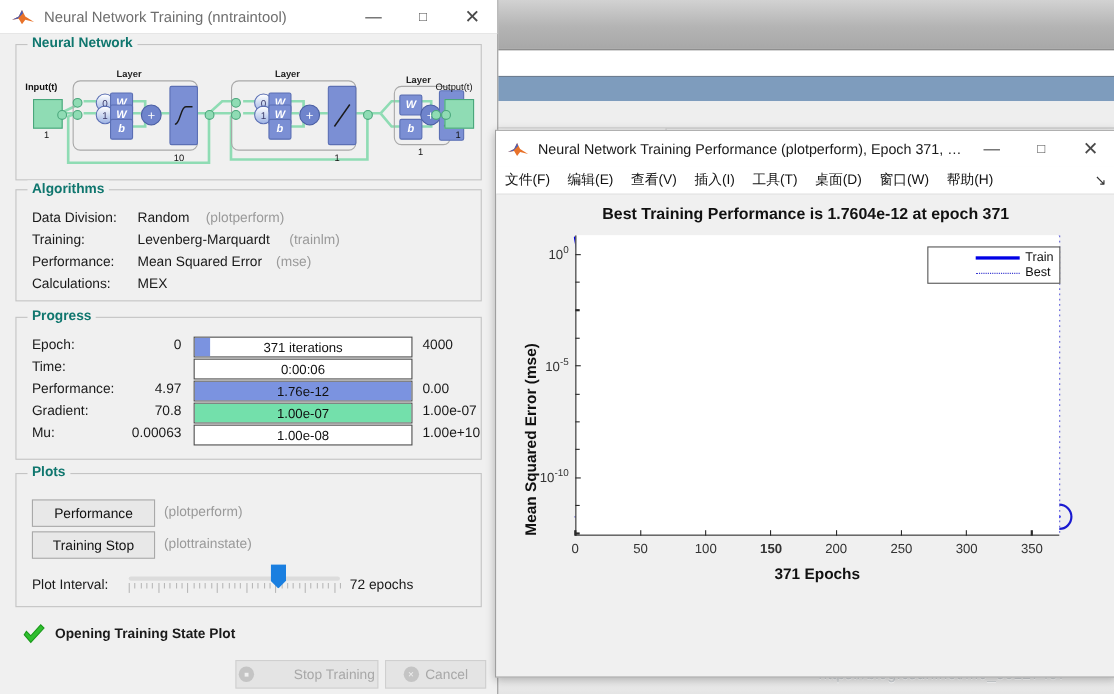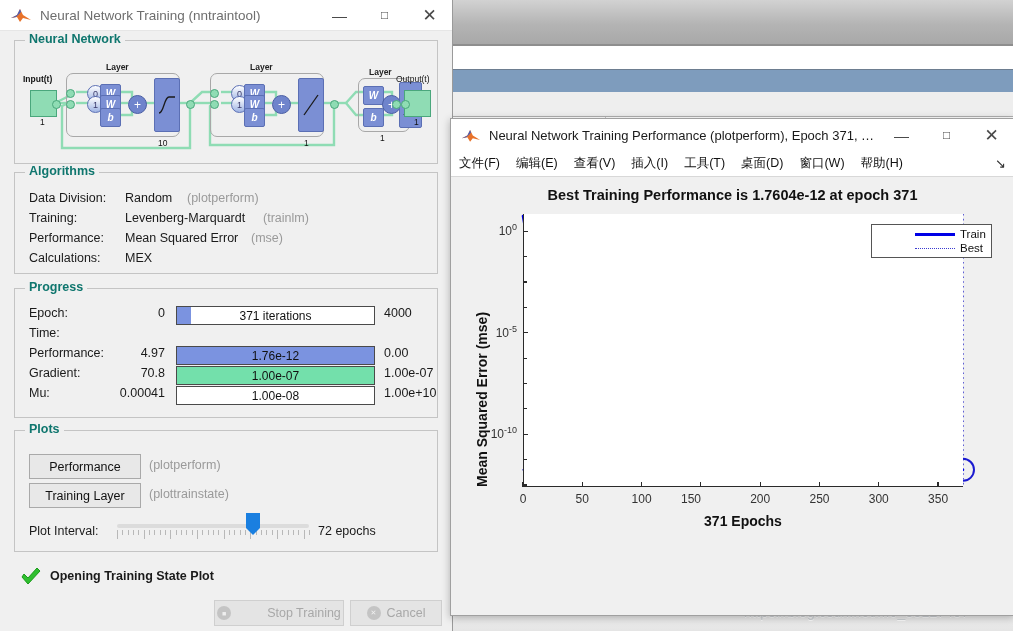--- a/index.html
+++ b/index.html
@@ -304,20 +304,24 @@
       <span class="pbar">
         <span class="pfill" style="width: 7%; background: rgb(123, 147, 224);"></span>
         <span class="ptxt">371 iterations</span>
       </span>
       <span class="pright">4000</span>
     </div>
 
     <div class="prow" style="top:37px;">
       <span class="plabel">Time:</span>
       <span class="pleft"></span>
+      <span class="pbar">
+        <span class="pfill" style="width: 0%; background: rgb(123, 147, 224);"></span>
+        <span class="ptxt">0:00:06</span>
+      </span>
       <span class="pright"></span>
     </div>
 
     <div class="prow" style="top:57px;">
       <span class="plabel">Performance:</span>
       <span class="pleft">4.97</span>
       <span class="pbar">
         <span class="pfill" style="width: 100%; background: rgb(123, 147, 224);"></span>
         <span class="ptxt">1.76e-12</span>
       </span>
@@ -329,34 +333,34 @@
       <span class="pleft">70.8</span>
       <span class="pbar">
         <span class="pfill" style="width: 100%; background: rgb(115, 224, 171);"></span>
         <span class="ptxt">1.00e-07</span>
       </span>
       <span class="pright">1.00e-07</span>
     </div>
 
     <div class="prow" style="top:97px;">
       <span class="plabel">Mu:</span>
-      <span class="pleft">0.00041</span>
+      <span class="pleft">0.00063</span>
       <span class="pbar">
         <span class="pfill" style="width: 0%; background: rgb(123, 147, 224);"></span>
         <span class="ptxt">1.00e-08</span>
       </span>
       <span class="pright">1.00e+10</span>
     </div>
   </div>
 
   <div class="grp" id="plots">
     <span class="lbl">Plots</span>
     <span class="pbtn" style="left:14px;top:23px;width:110px;">Performance</span>
     <span class="pnote" style="left:134px;top:27px;">(plotperform)</span>
-    <span class="pbtn" style="left:14px;top:52px;width:110px;">Training Layer</span>
+    <span class="pbtn" style="left:14px;top:52px;width:110px;">Training Stop</span>
     <span class="pnote" style="left:134px;top:56px;">(plottrainstate)</span>
     <span class="pnote" style="left:14px;top:93px;color:#1a1a1a;">Plot Interval:</span>
     <span class="pnote" style="left:303px;top:93px;color:#1a1a1a;">72 epochs</span>
   </div>
   <div id="sliderTrack"></div>
   <div id="ticks">
       <span class="tk" style="left: 0px; height: 9px;"></span>
       <span class="tk" style="left: 5.33333px; height: 5px;"></span>
       <span class="tk" style="left: 10.6667px; height: 5px;"></span>
       <span class="tk" style="left: 16px; height: 5px;"></span>
@@ -470,31 +474,31 @@
         <div class="ytickmark" style="left: 71px; top: 231.255px; width: 3.5px;"></div>
         <div class="ytickmark" style="left: 71px; top: 281.999px; width: 3.5px;"></div>
         <div class="ytickmark" style="left: 71px; top: 307.37px; width: 3.5px;"></div>
         <div class="xtickmark" style="left: 70.4px; top: 305px;"></div>
         <div class="xtick" style="left: 51px; top: 315px;">0</div>
         <div class="xtickmark" style="left: 129.699px; top: 305px;"></div>
         <div class="xtick" style="left: 110.299px; top: 315px;">50</div>
         <div class="xtickmark" style="left: 188.998px; top: 305px;"></div>
         <div class="xtick" style="left: 169.598px; top: 315px;">100</div>
         <div class="xtickmark" style="left: 248.298px; top: 305px;"></div>
-        <div class="xtick" style="left: 219px; top: 315px;">150</div>
+        <div class="xtick" style="left: 229px; top: 315px; font-weight: bold;">150</div>
         <div class="xtickmark" style="left: 307.597px; top: 305px;"></div>
         <div class="xtick" style="left: 288.197px; top: 315px;">200</div>
         <div class="xtickmark" style="left: 366.896px; top: 305px;"></div>
         <div class="xtick" style="left: 347.496px; top: 315px;">250</div>
         <div class="xtickmark" style="left: 426.195px; top: 305px;"></div>
         <div class="xtick" style="left: 406.795px; top: 315px;">300</div>
         <div class="xtickmark" style="left: 485.494px; top: 305px;"></div>
         <div class="xtick" style="left: 466.094px; top: 315px;">350</div>
       </div>
-    <div id="legend" style="left: 419px; top: 47px; padding-left: 43px;">
+    <div id="legend" style="left: 391px; top: 47px; padding-left: 43px;">
       <div class="lgrow">
         <span class="lgline" style="border-top:3px solid #0000e6;"></span>
         <span class="lgtxt">Train</span>
       </div>
       <div class="lgrow">
         <span class="lgline" style="border-top:1.5px dotted #3a3ad0;"></span>
         <span class="lgtxt">Best</span>
       </div>
     </div>
   </div>

